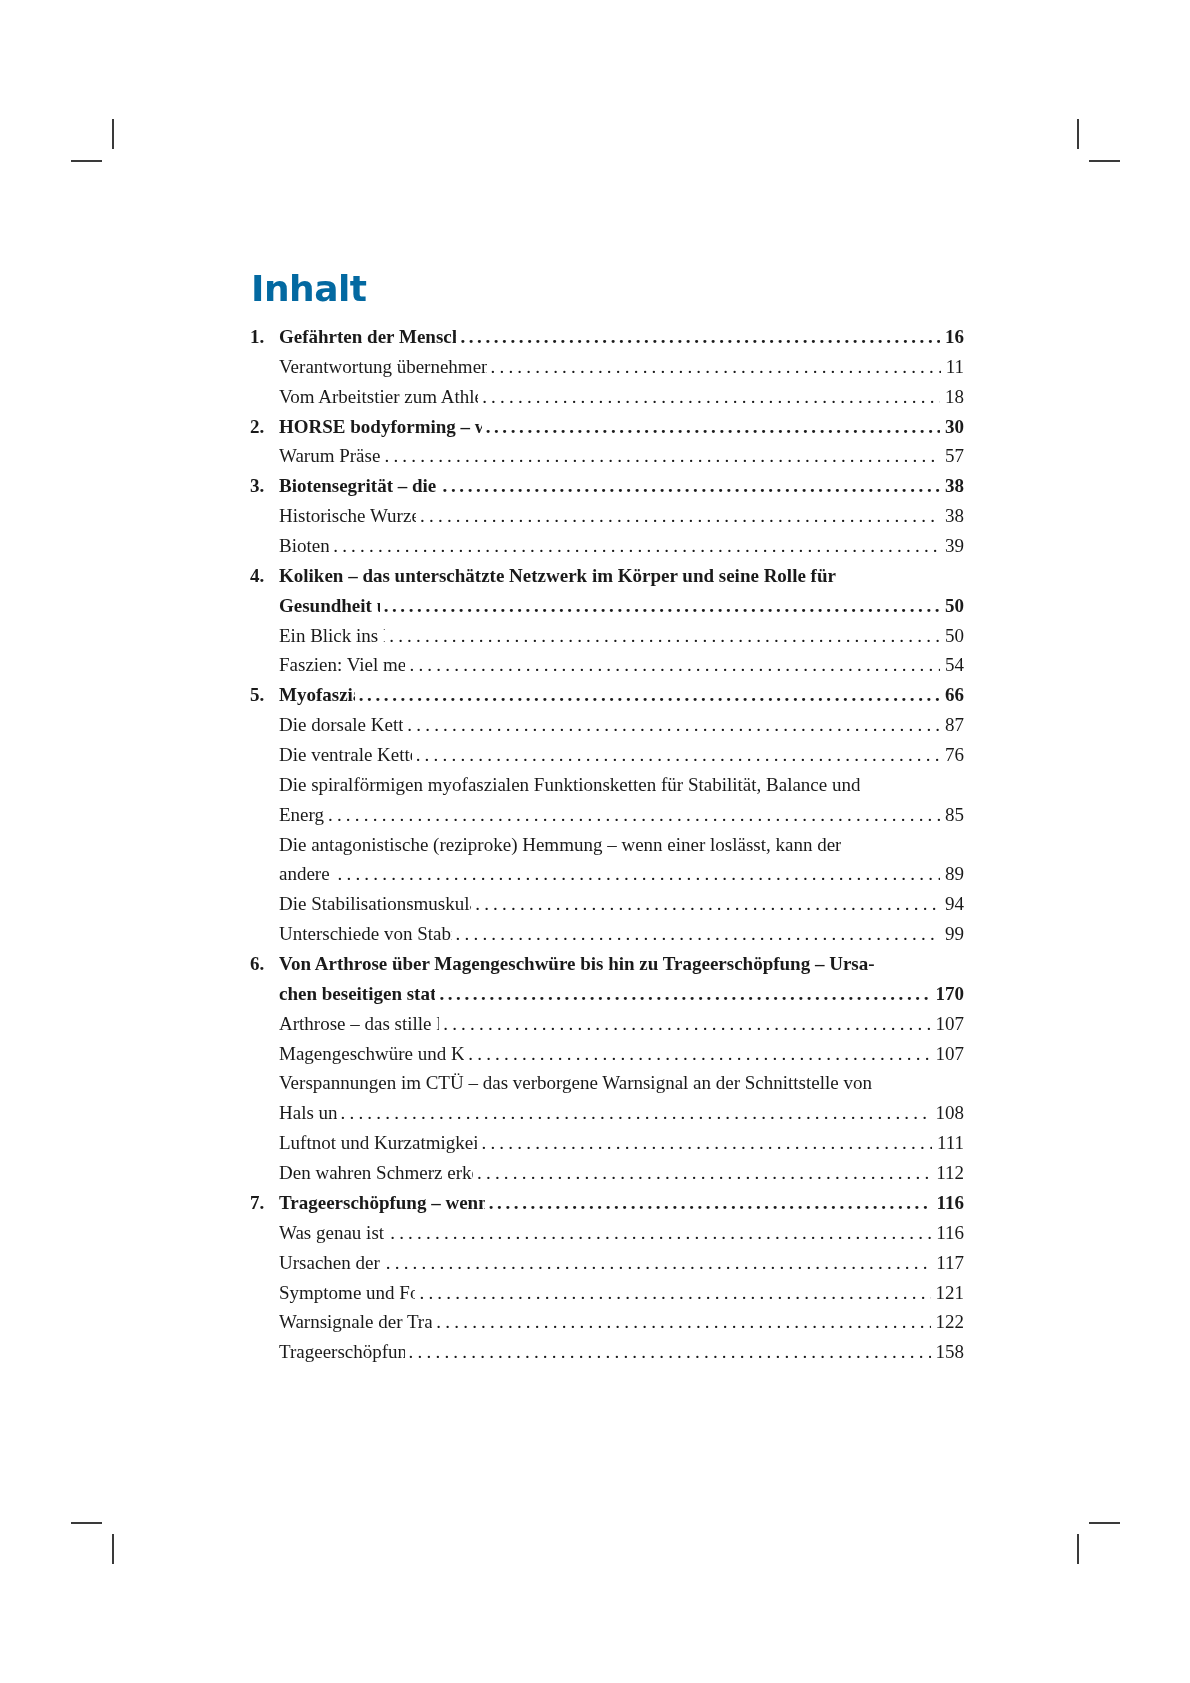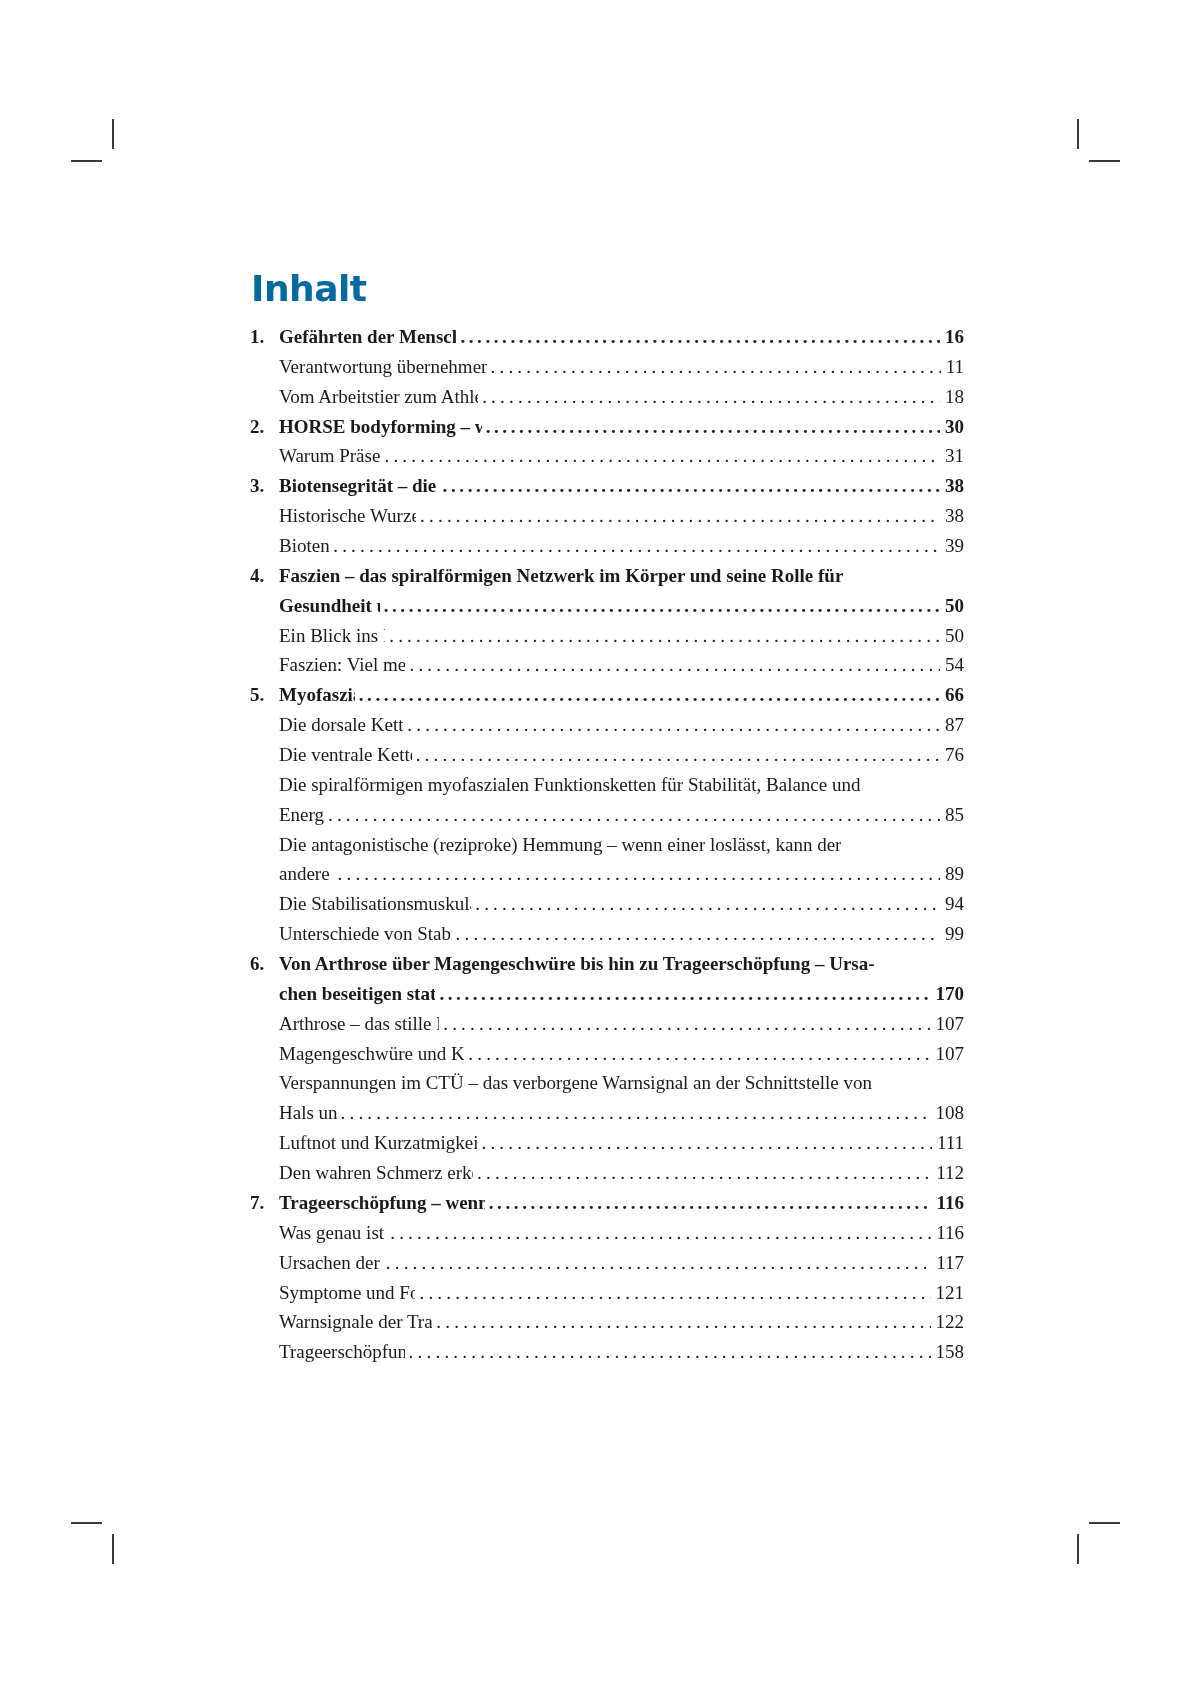--- a/index.html
+++ b/index.html
@@ -112,21 +112,21 @@
     <div class="row bold">
       <span class="num">2.</span>
       <span class="text">HORSE bodyforming – wenn aus Bewusstsein Bewegung entsteht.</span>
       <span class="leader"></span>
       <span class="page">30</span>
     </div>
     <div class="row">
       <span class="num"></span>
       <span class="text">Warum Präsenz alles verändert</span>
       <span class="leader"></span>
-      <span class="page">31</span>
+      <span class="page">57</span>
     </div>
     <div class="row bold">
       <span class="num">3.</span>
       <span class="text">Biotensegrität – die körperliche Basis verstehen</span>
       <span class="leader"></span>
       <span class="page">38</span>
     </div>
     <div class="row">
       <span class="num"></span>
       <span class="text">Historische Wurzeln der Bewegungsanalyse.</span>
@@ -134,21 +134,21 @@
       <span class="page">38</span>
     </div>
     <div class="row">
       <span class="num"></span>
       <span class="text">Biotensegrität</span>
       <span class="leader"></span>
       <span class="page">39</span>
     </div>
     <div class="row bold nodots">
       <span class="num">4.</span>
-      <span class="text">Faszien – das spiralförmigen Netzwerk im Körper und seine Rolle für</span>
+      <span class="text">Koliken – das unterschätzte Netzwerk im Körper und seine Rolle für</span>
     </div>
     <div class="row bold">
       <span class="num"></span>
       <span class="text">Gesundheit und Bewegung</span>
       <span class="leader"></span>
       <span class="page">50</span>
     </div>
     <div class="row">
       <span class="num"></span>
       <span class="text">Ein Blick ins Innere des Körpers</span>

